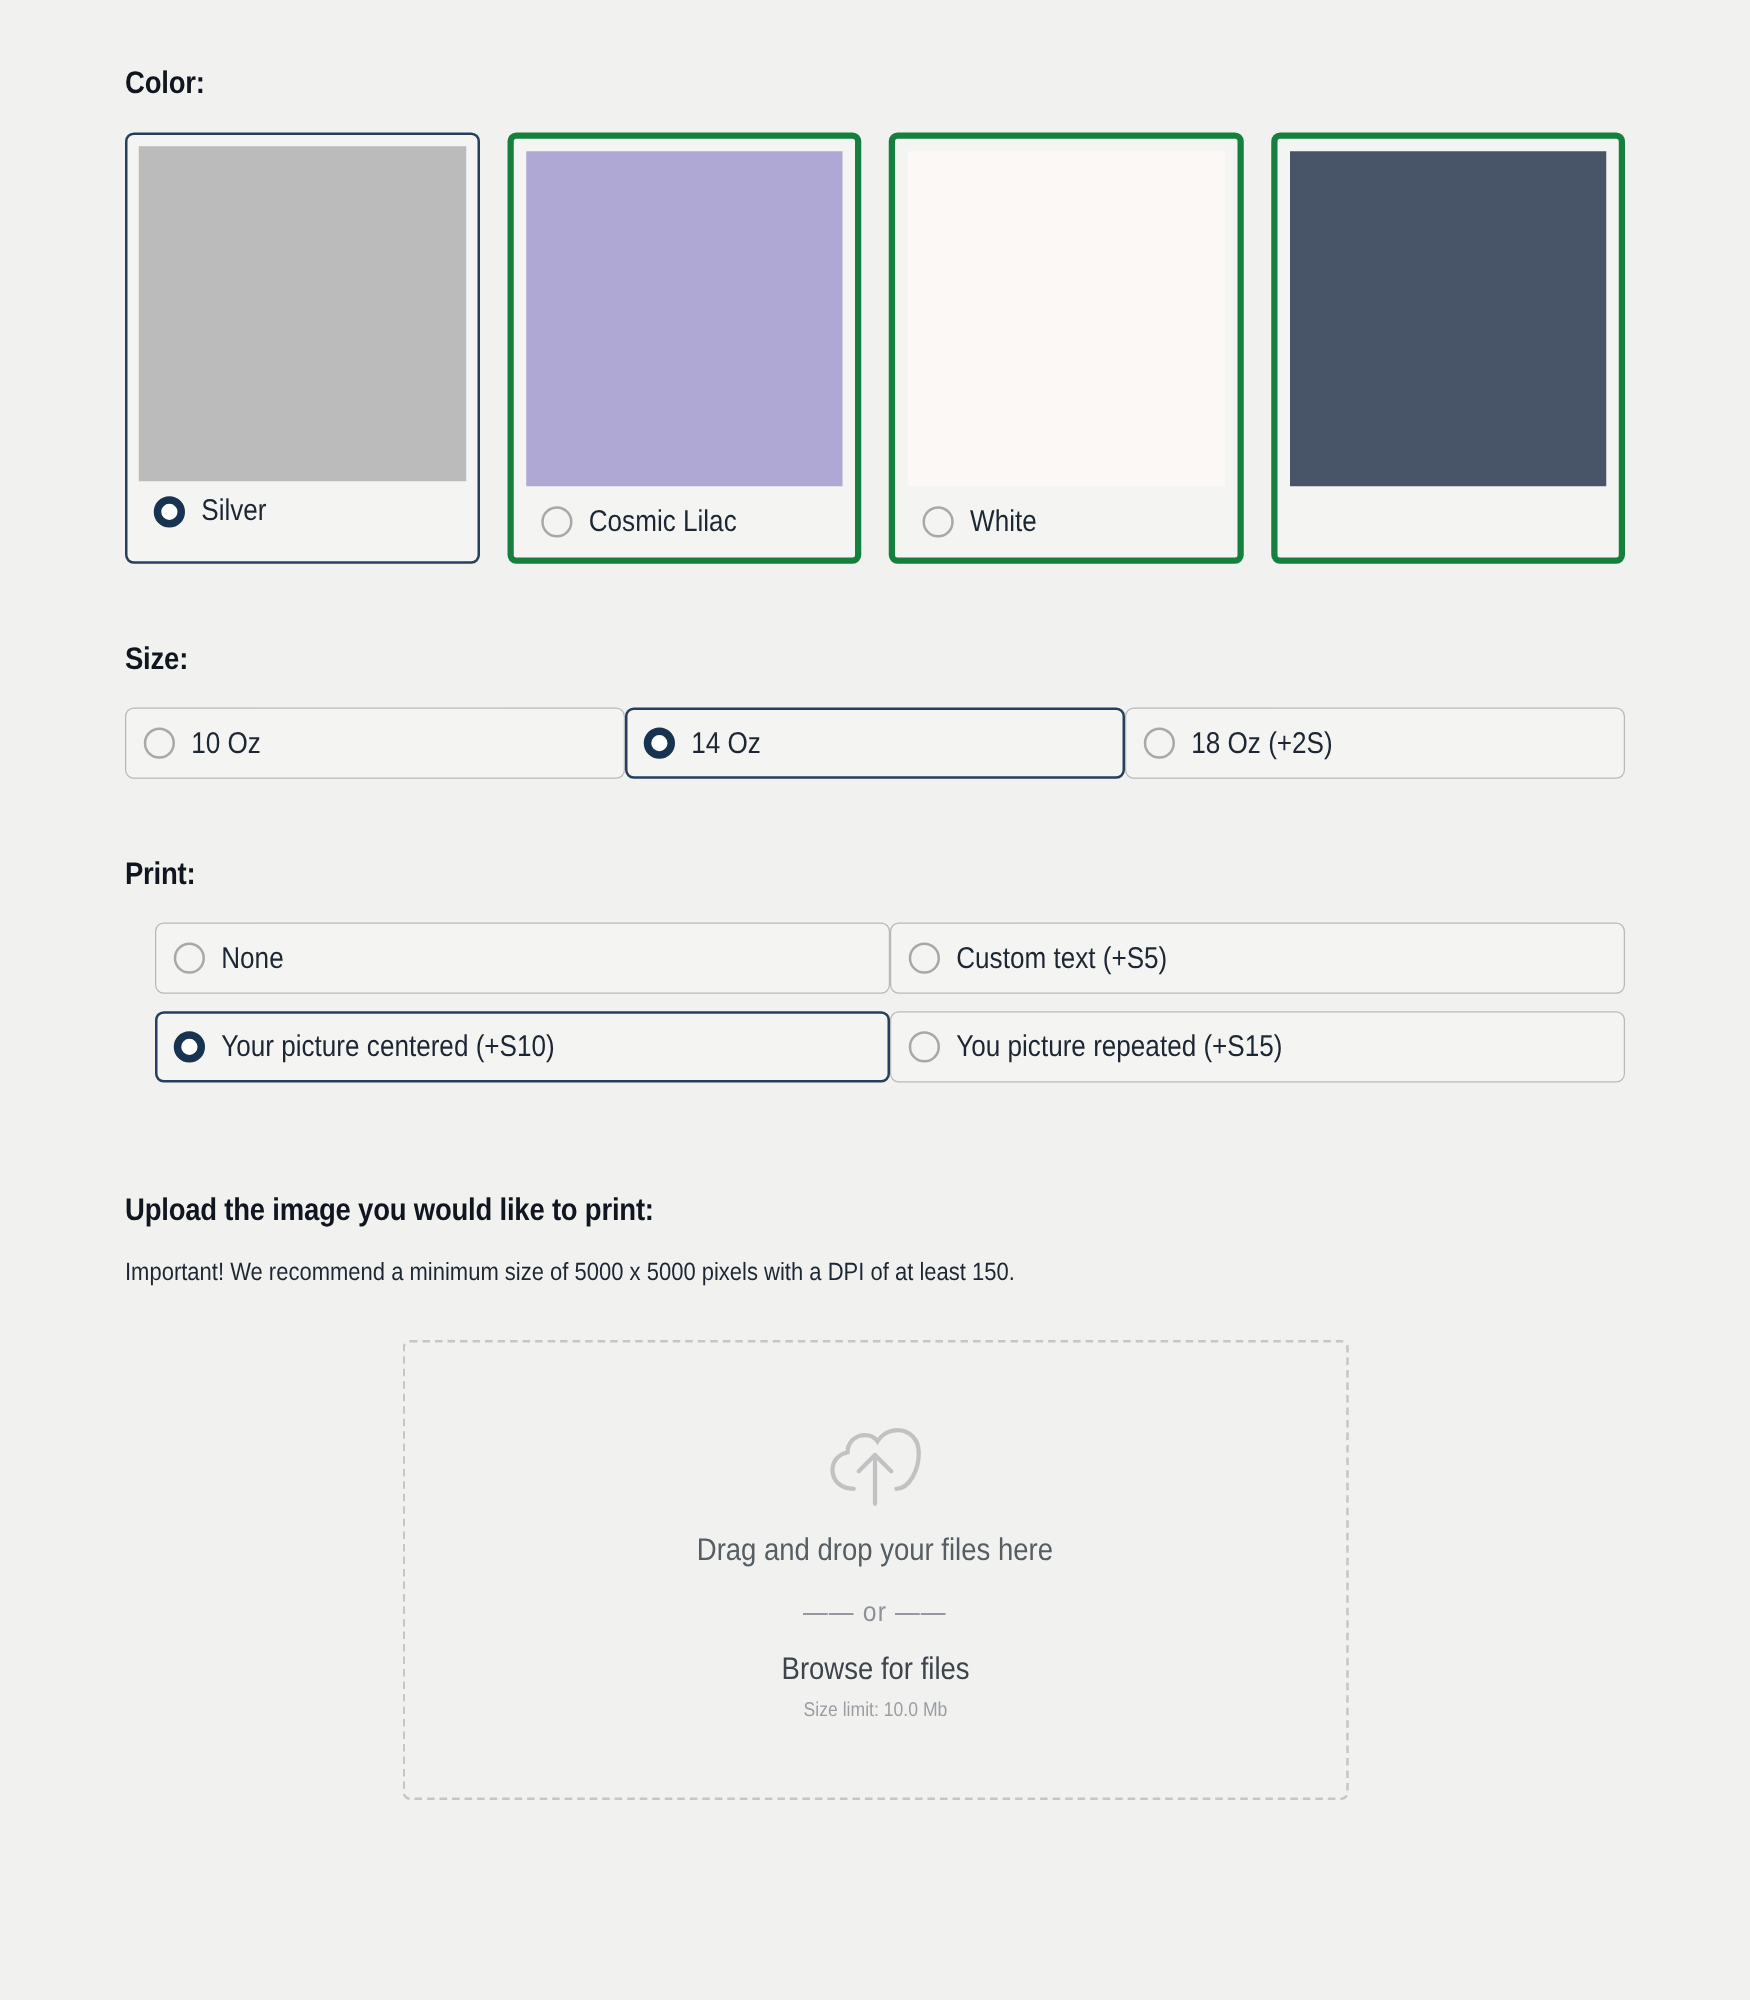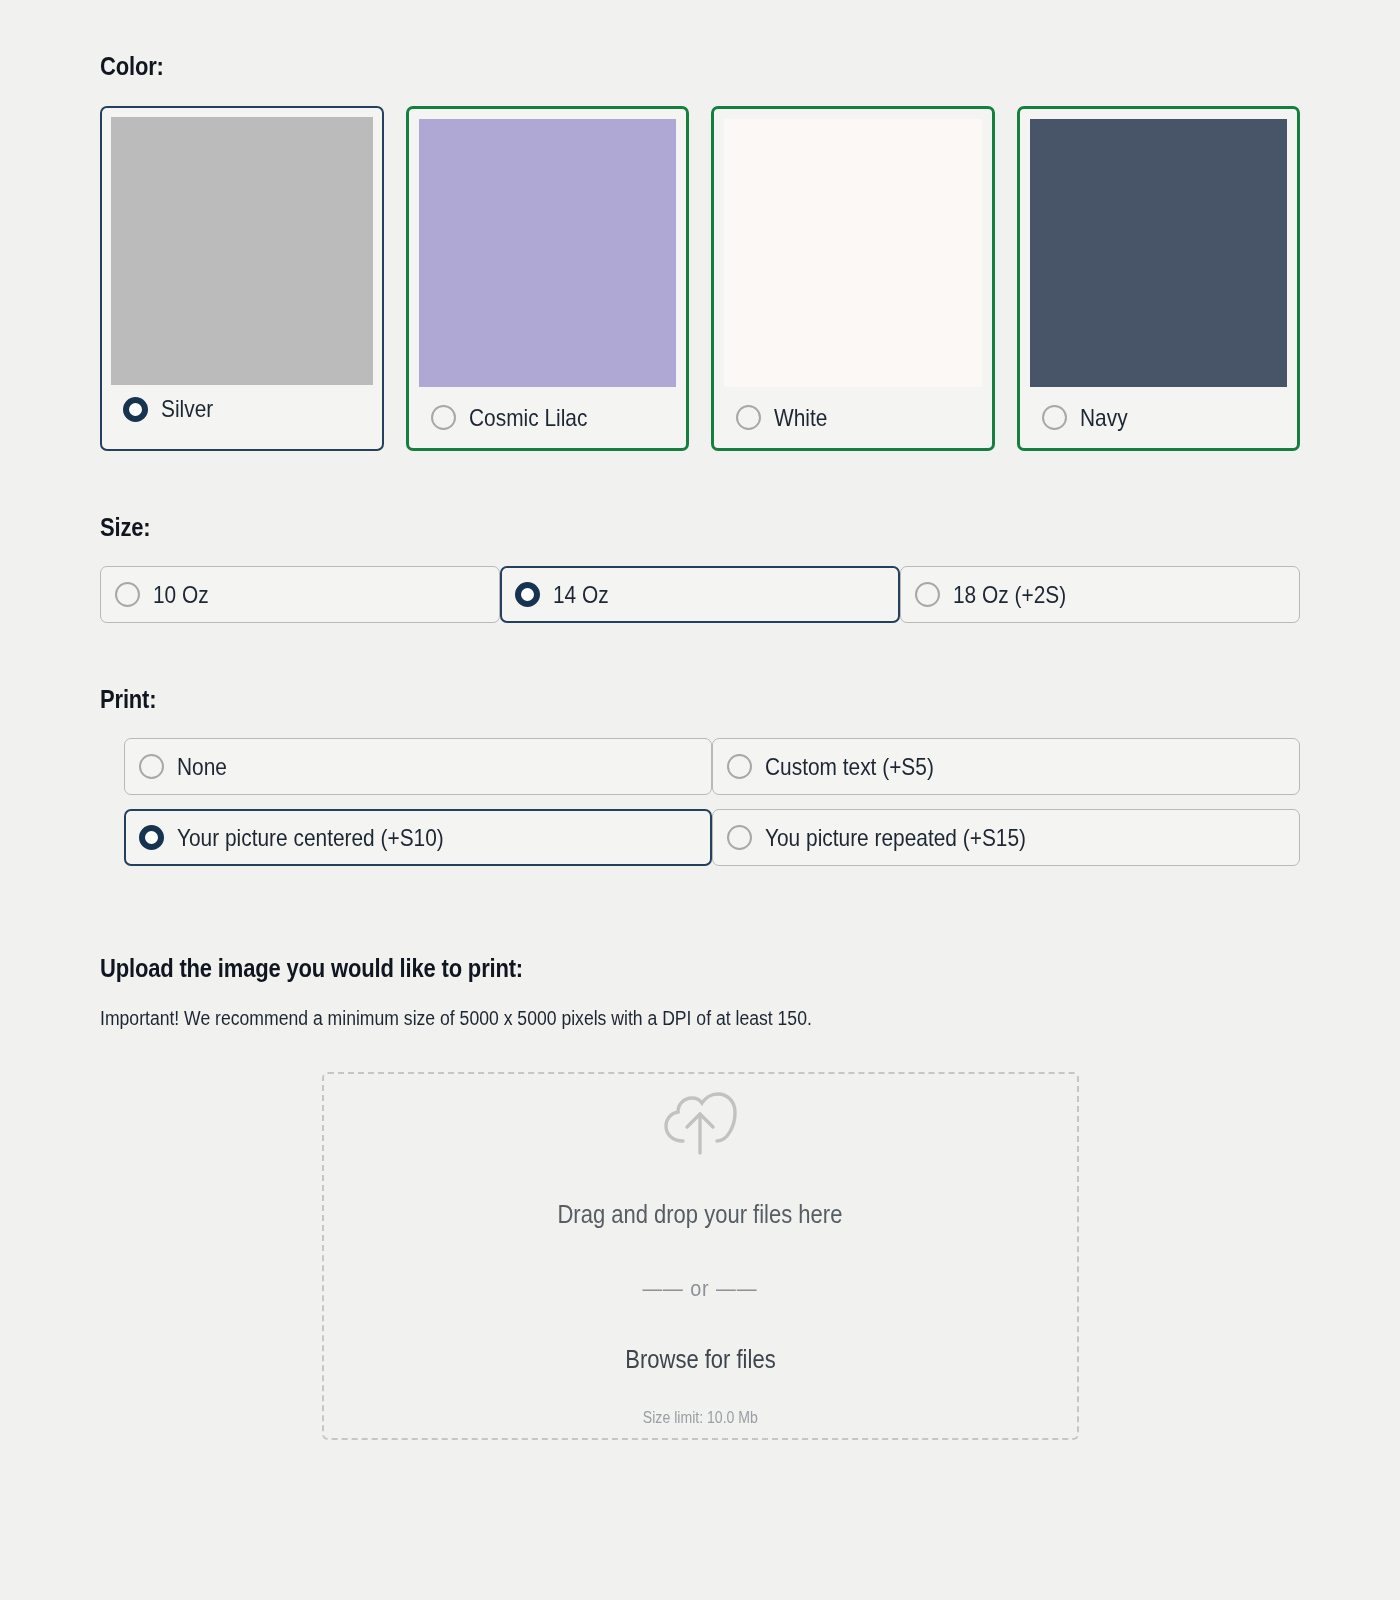--- a/index.html
+++ b/index.html
@@ -33,21 +33,21 @@
 
   
   .color-grid {
     display: grid;
     grid-template-columns: repeat(4, 1fr);
     gap: 22px;
     margin-top: 25px;
   }
   .color-card {
     background: #f4f4f3;
-    border: 3px solid #15803d;
+    border: 5px solid #15803d;
     border-radius: 7px;
     padding: 10px 10px 0 10px;
     height: 345px;
     display: flex;
     flex-direction: column;
     cursor: pointer;
   }
   .color-card.selected {
     border: 2px solid #24405c;
     padding: 9px 9px 16px 9px;
@@ -132,21 +132,20 @@
     margin: 42px auto 0 auto;
     width: 757px;
     height: 368px;
     border: 2px dashed #c6c6c6;
     border-radius: 6px;
     display: flex;
     flex-direction: column;
     align-items: center;
     justify-content: center;
     cursor: pointer;
-    gap: 25px;
   }
   .cloud { margin-bottom: 14px; }
   .dz-main {
     font-size: 25px;
     color: #565d63;
     transform: scaleX(0.88);
     white-space: nowrap;
   }
   .dz-or {
     font-size: 22px;
@@ -193,24 +192,20 @@
       </div>
       <div class="color-card">
         <div class="swatch" style="background: rgb(251, 248, 246);"></div>
         <div class="card-foot">
           <span class="radio"></span>
           <span class="card-label">White</span>
         </div>
       </div>
       <div class="color-card">
         <div class="swatch" style="background: rgb(72, 84, 103);"></div>
-        <div class="card-foot">
-          <span class="radio"></span>
-          <span class="card-label">Navy</span>
-        </div>
       </div>
     </div>
 
   <div class="gap-size"></div>
 
   <div class="section-title">Size:</div>
   <div class="opt-row three" style="margin-top:24px" id="size-row">
       <div class="opt">
         <span class="radio"></span>
         <span class="opt-label">10 Oz</span>

